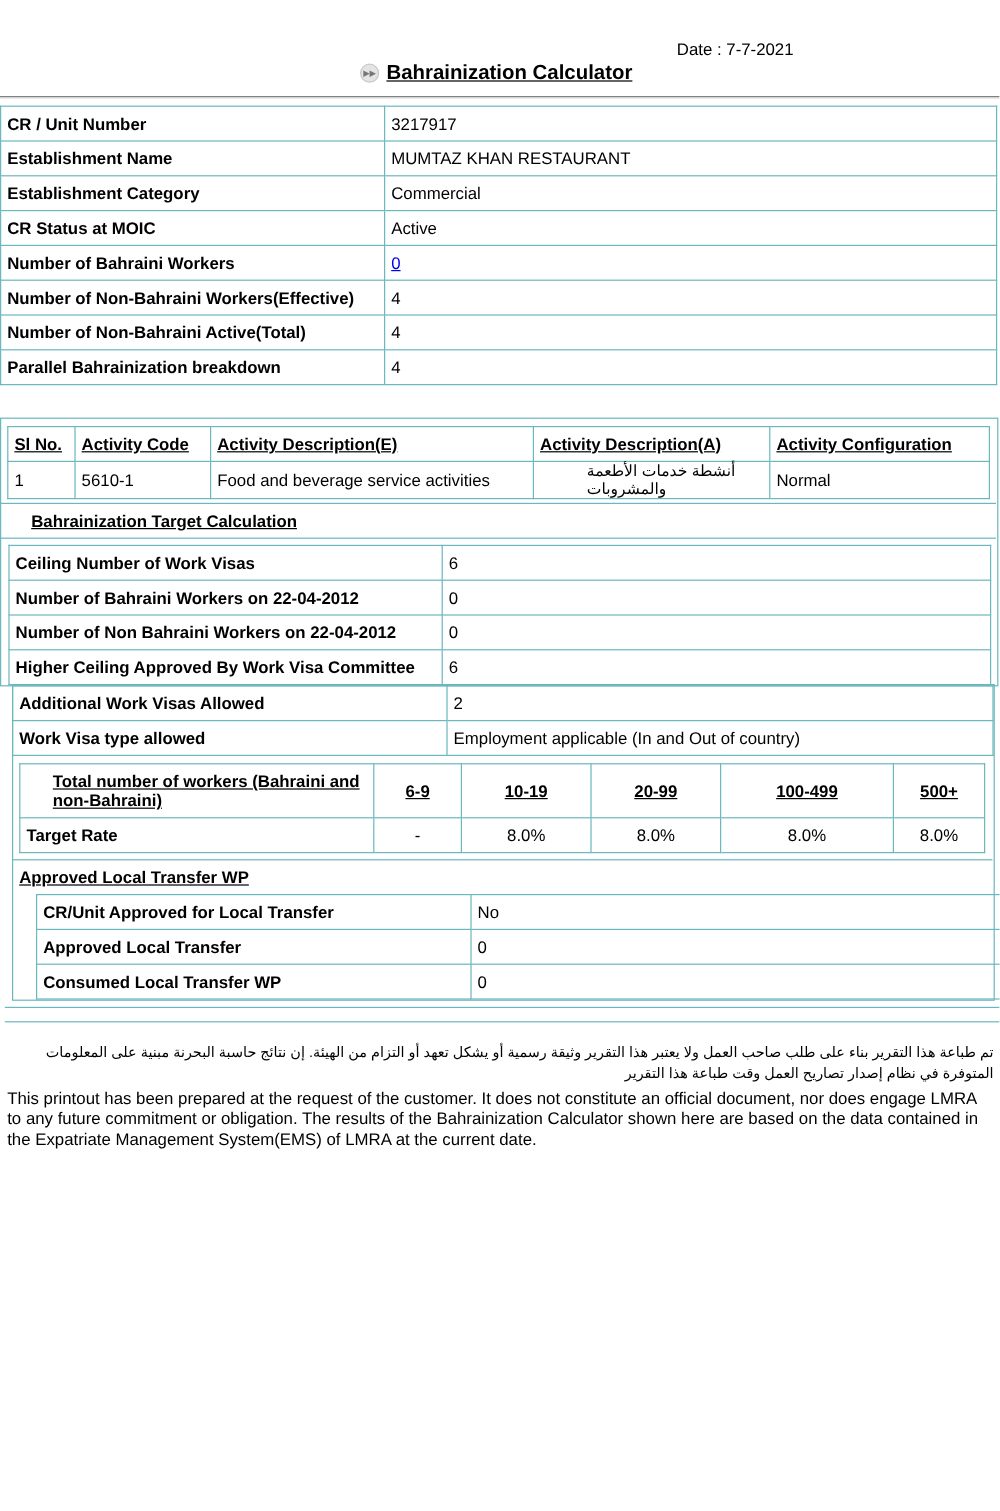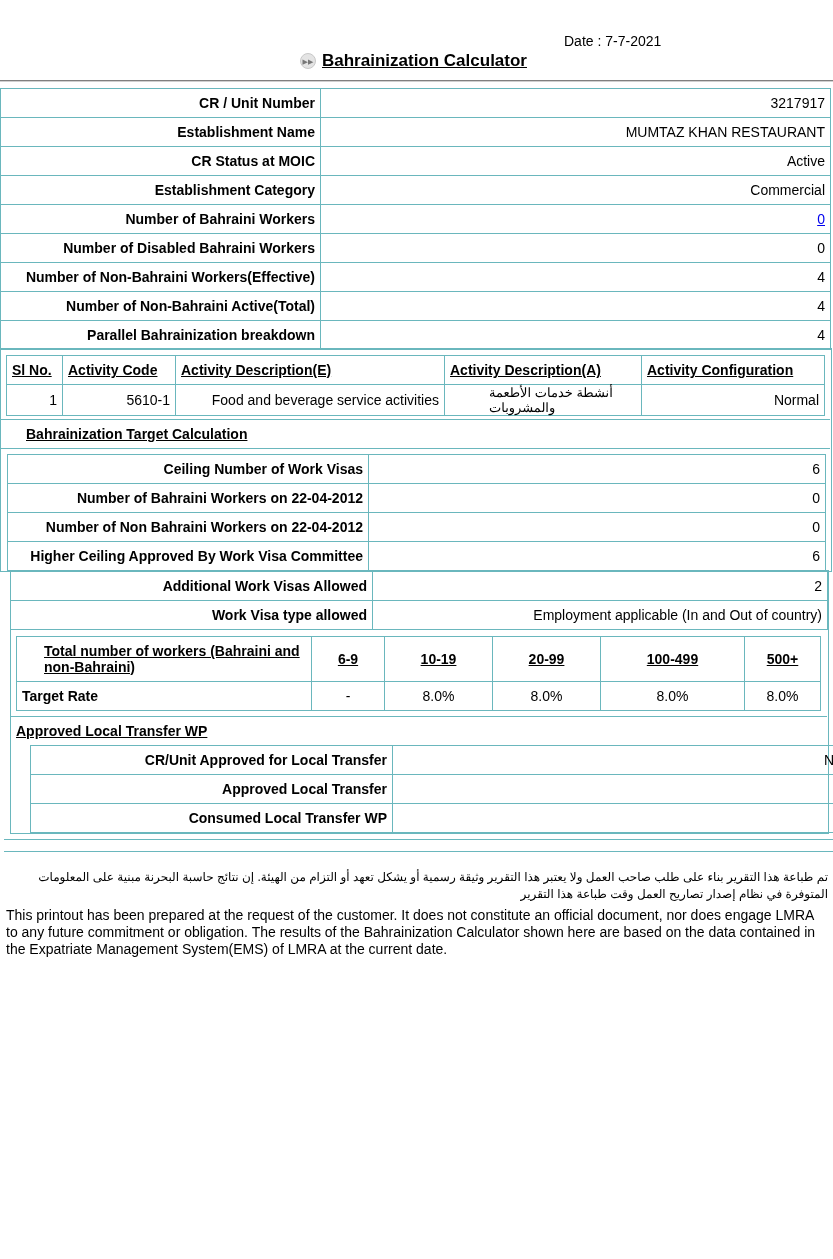--- a/index.html
+++ b/index.html
@@ -8,21 +8,21 @@
   .date { position: absolute; left: 564px; top: 33px; font-size: 14px; }
   .title-row { position: absolute; left: 300px; top: 51px; display: flex; align-items: center; }
   .title-icon { width: 14px; height: 14px; border-radius: 50%; background: #e4e4e4; border: 1px solid #c8c8c8;
                 display: inline-flex; align-items: center; justify-content: center; margin-right: 6px;
                 font-size: 7px; color: #777; line-height: 1; }
   .title { font-weight: bold; font-size: 17px; text-decoration: underline; }
   .top-rule { position: absolute; left: 0; top: 80px; width: 833px; height: 1px; background: #808080; }
   .top-rule2 { position: absolute; left: 0; top: 81px; width: 833px; height: 1px; background: #d0d0d0; }
 
   table { border-collapse: collapse; }
-  td, th { border: 1px solid #6ab7bd; padding: 0 5px; font-size: 14px; vertical-align: middle; text-align: right; }
+  td, th { border: 1px solid #6ab7bd; padding: 0 5px; font-size: 14px; vertical-align: middle; }
   .lbl { font-weight: bold; }
 
   #main { position: absolute; left: 0; top: 88px; width: 831px; }
   #main td { height: 28px; }
   #main td.lbl { width: 309px; }
 
   #activities { position: absolute; left: 6px; top: 355px; width: 819px; }
   #activities th { text-align: left; height: 28px; text-decoration: underline; font-weight: bold; }
   #activities td { height: 27px; }
   .ar { direction: rtl; text-align: left; font-size: 13px; padding-left: 44px; }
@@ -69,34 +69,30 @@
   <tbody>
       <tr>
         <td class="lbl">CR / Unit Number</td>
         <td>3217917</td>
       </tr>
   <tr>
         <td class="lbl">Establishment Name</td>
         <td>MUMTAZ KHAN RESTAURANT</td>
       </tr>
   <tr>
+        <td class="lbl">Establishment Category</td>
+        <td>Commercial</td>
+      </tr>
+  <tr>
         <td class="lbl">CR Status at MOIC</td>
         <td>Active</td>
       </tr>
   <tr>
-        <td class="lbl">Establishment Category</td>
-        <td>Commercial</td>
-      </tr>
-  <tr>
         <td class="lbl">Number of Bahraini Workers</td>
         <td><a class="link" href="#">0</a></td>
-      </tr>
-  <tr>
-        <td class="lbl">Number of Disabled Bahraini Workers</td>
-        <td>0</td>
       </tr>
   <tr>
         <td class="lbl">Number of Non-Bahraini Workers(Effective)</td>
         <td>4</td>
       </tr>
   <tr>
         <td class="lbl">Number of Non-Bahraini Active(Total)</td>
         <td>4</td>
       </tr>
   <tr>

